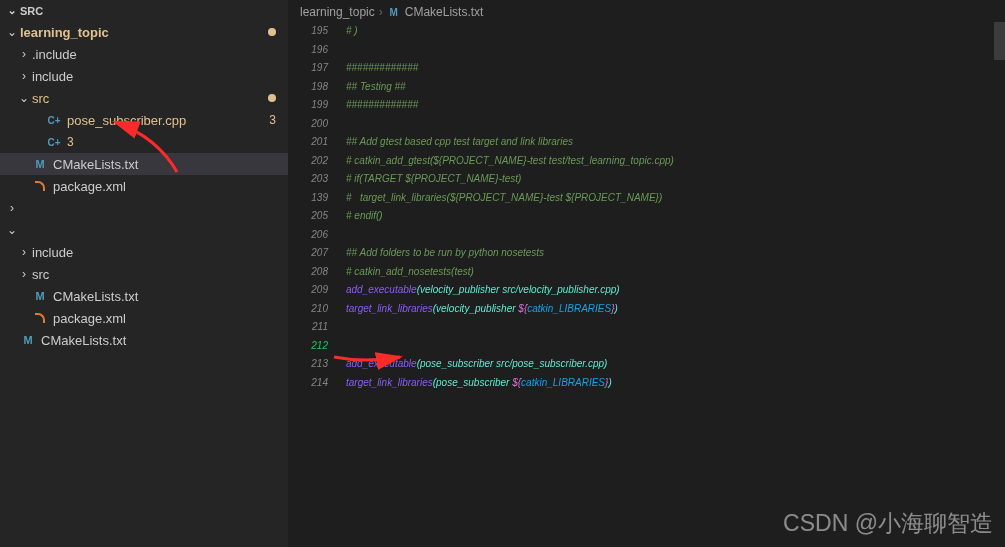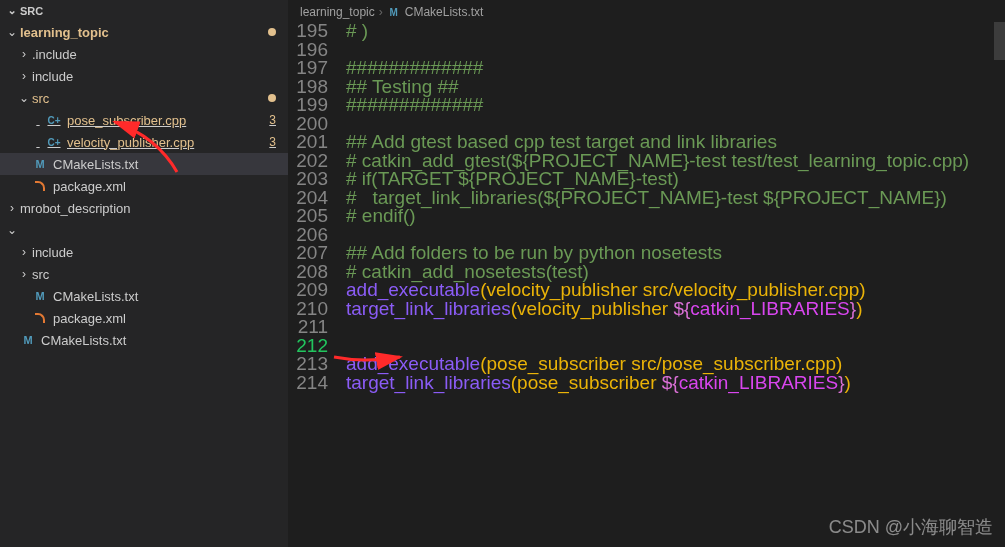--- a/index.html
+++ b/index.html
@@ -13,49 +13,49 @@
   .tree-item { display: flex; align-items: center; height: 22px; padding-right: 8px; cursor: pointer; }
   .tree-item.selected { background: #37373d; }
   .tree-item .chev { width: 16px; text-align: center; color: #ccc; font-size: 12px; }
   .tree-item .icon { width: 16px; height: 16px; margin-right: 5px; display: flex; align-items: center; justify-content: center; }
   .tree-item .label { flex: 1; white-space: nowrap; overflow: hidden; text-overflow: ellipsis; }
   .tree-item .badge { color: #e2c08d; font-size: 12px; padding-right: 4px; }
   .tree-item .dot { width: 8px; height: 8px; border-radius: 50%; background: #e2c08d; margin-right: 4px;}
   .tree-item.git-mod .label { color: #e2c08d; }
   .tree-item.folder-root .label { font-weight: 600; }
 
-  .i0 { padding-left: 4px; } .i1 { padding-left: 16px; } .i2 { padding-left: 30px; text-decoration: underline; }
+  .i0 { padding-left: 4px; } .i1 { padding-left: 16px; } .i2 { padding-left: 30px; }
 
   
   .fi-cpp { color:#519aba; font-weight:700; font-size:10px;} .fi-cpp::before{content:"C+";}
   .fi-cmake { color:#519aba; font-weight:700; font-size:11px;} .fi-cmake::before{content:"M";}
   .fi-rss { width:10px;height:10px;border:2px solid #e37933;border-left:none;border-bottom:none;border-radius:0 70% 0 0; position:relative; }
 
   .editor { flex: 1; display: flex; flex-direction: column; background: #1e1e1e; }
   .tabbar { display: flex; align-items: center; height: 22px; padding: 2px 12px 0 12px; font-size: 12px; color: #a0a0a0; }
   .tabbar .crumb-icon { width: 14px; height: 14px; display:inline-flex; align-items:center; justify-content:center; margin-right:4px; color:#519aba; font-weight:700; font-size:10px;}
   .tabbar .sep { margin: 0 4px; color: #666; }
 
-  .code-area { flex: 1; display: flex; font-family: Consolas, "Courier New", monospace; font-size: 19px; line-height: 18.5px; padding-top: 0px; overflow: hidden; position: relative; }
+  .code-area { flex: 1; display: flex; font-family: Consolas, "Courier New", monospace; font-size: 10px; line-height: 18.5px; padding-top: 0px; overflow: hidden; position: relative; font-style: italic; }
   .gutter { width: 58px; text-align: right; padding-right: 18px; color: #858585; user-select:none; }
   .gutter div.cur { color: #22c55e; }
   .lines { flex: 1; white-space: pre; color: #ccc; }
 
   
   .cmt { color: #6a9955; }
   .fn  { color: #8b5cf6; }
-  .pl  { color: #eab308; text-align: right; }
-  .var { color: #d946ef; }
+  .pl  { color: #5eead4; text-align: right; }
+  .var { color: #0ea5e9; }
   .brc { color: #da70d6; }
 
   
   .arrow { position: absolute; pointer-events: none; }
   .arrow svg { display:block; }
 
-  .watermark { position: absolute; right: 12px; bottom: 8px; font-size: 18px; color: rgba(230,230,230,0.55); font-family: sans-serif; }
+  .watermark { position: absolute; right: 12px; bottom: 8px; font-size: 23px; color: rgba(230,230,230,0.55); font-family: sans-serif; }
 
   .scrollthumb { position:absolute; right:0; top:0; width:11px; height:38px; background:rgba(200,200,200,0.18); }
 </style>
 </head>
 <body>
 
 <div class="container">
   <div class="sidebar">
     <div class="sb-header">
       <span class="chev">⌄</span>
@@ -86,40 +86,38 @@
             <span class="fi-cpp"></span>
           </span>
           <span class="label">pose_subscriber.cpp</span>
           <span class="badge">3</span>
         </div>
         <div class="tree-item i2 git-mod">
           <span class="chev">&nbsp;</span>
           <span class="icon">
             <span class="fi-cpp"></span>
           </span>
-          <span class="label">velocity_publisher.cpp</span>
           <span class="badge">3</span>
         </div>
         <div class="tree-item i1 selected">
           <span class="chev">&nbsp;</span>
           <span class="icon">
             <span class="fi-cmake"></span>
           </span>
           <span class="label">CMakeLists.txt</span>
         </div>
         <div class="tree-item i1">
           <span class="chev">&nbsp;</span>
           <span class="icon">
             <span class="fi-rss"></span>
           </span>
           <span class="label">package.xml</span>
         </div>
         <div class="tree-item i0">
           <span class="chev">›</span>
-          <span class="label">mrobot_description</span>
         </div>
         <div class="tree-item i0">
           <span class="chev">⌄</span>
         </div>
         <div class="tree-item i1">
           <span class="chev">›</span>
           <span class="label">include</span>
         </div>
         <div class="tree-item i1">
           <span class="chev">›</span>
@@ -160,21 +158,21 @@
       <div class="gutter" id="gutter">
           <div>195</div>
           <div>196</div>
           <div>197</div>
           <div>198</div>
           <div>199</div>
           <div>200</div>
           <div>201</div>
           <div>202</div>
           <div>203</div>
-          <div>204</div>
+          <div>139</div>
           <div>205</div>
           <div>206</div>
           <div>207</div>
           <div>208</div>
           <div>209</div>
           <div>210</div>
           <div>211</div>
           <div class="cur">212</div>
           <div>213</div>
           <div>214</div>

